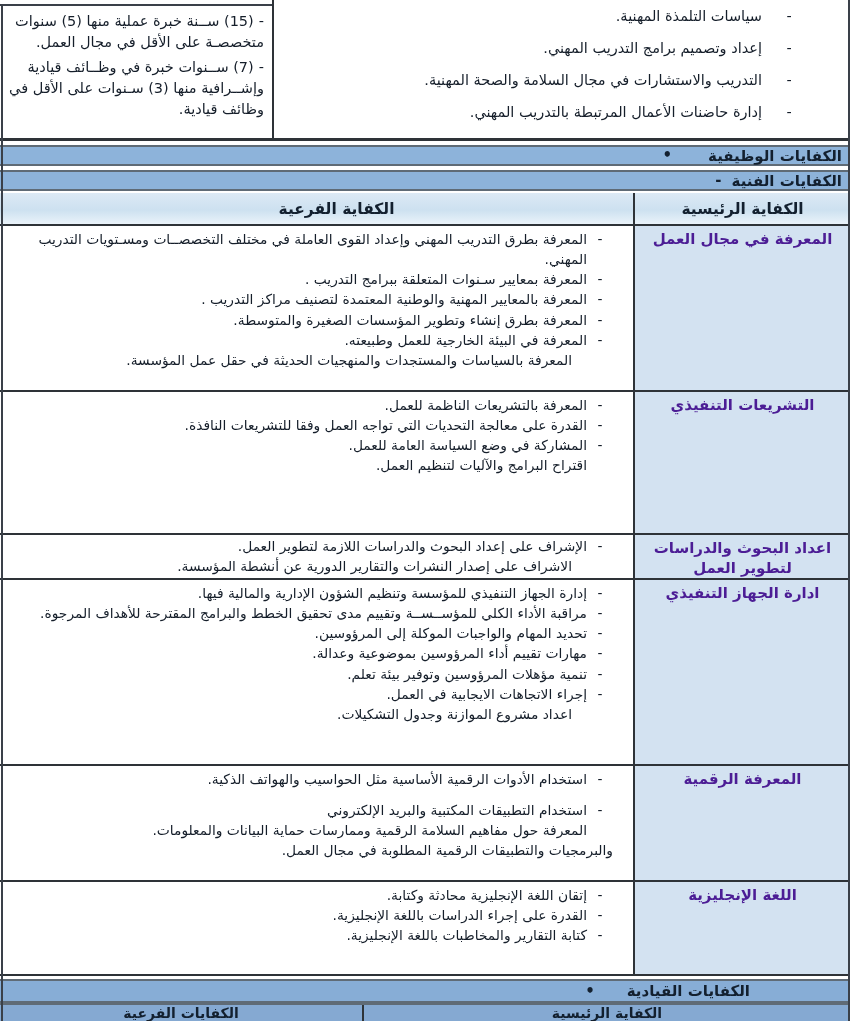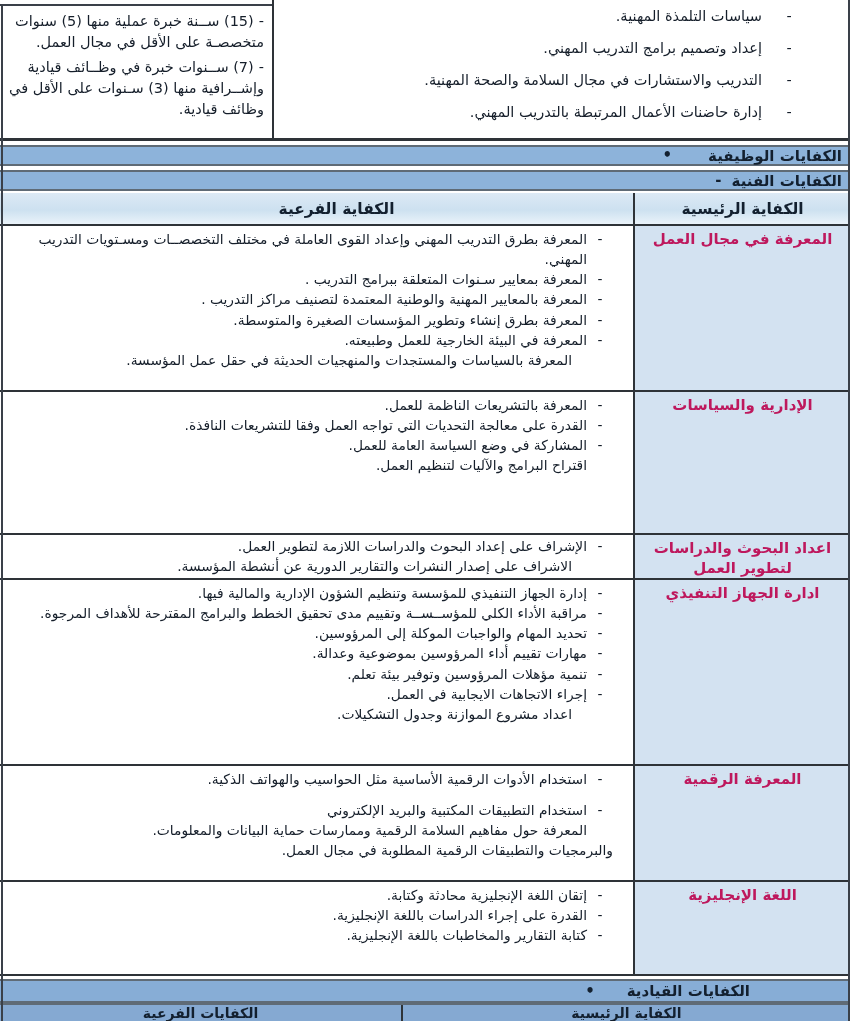--- a/index.html
+++ b/index.html
@@ -44,31 +44,31 @@
     padding-left:40px;direction:rtl;}
   .th-main{flex:1;box-sizing:border-box;border-left:2px solid #2e3338;display:flex;align-items:center;justify-content:center;direction:rtl;}
 
   
   .trow{display:flex;box-sizing:border-box;border-bottom:2px solid #2e3338;}
   .r1{height:166px;} .r2{height:143px;} .r3{height:45px;} .r4{height:186px;} .r5{height:116px;} .r6{height:94px;}
   .cell-sub{width:633px;box-sizing:border-box;direction:rtl;overflow:hidden;
     padding:3px 20px 0 8px;font-size:13.8px;line-height:1.46;}
   .r3 .cell-sub{padding-top:2px;line-height:1.42;}
   .cell-main{flex:1;box-sizing:border-box;border-left:2px solid #2e3338;background:#d3e2f1;overflow:hidden;
-    direction:rtl;text-align:center;font-weight:bold;font-size:15px;line-height:1.3;padding:4px 4px 0 4px;white-space:pre-line;color:#be185d;}
+    direction:rtl;text-align:center;font-weight:bold;font-size:15px;line-height:1.3;padding:4px 4px 0 4px;white-space:pre-line;color:#4c1d95;}
   .item{display:flex;}
   .dash{flex:0 0 26px;text-align:center;unicode-bidi:isolate;}
   .txt{flex:1;padding-left:4px;}
   .item.deep{padding-right:15px;justify-content:center;}
   .item.sp{margin-top:11px;}
 
   
   .bhead{display:flex;height:18px;box-sizing:border-box;background:#85a9d2;
     border-top:2px solid #5f6b76;font-weight:bold;font-size:14px;color:#13202f;}
-  .bh-sub{width:401px;box-sizing:border-box;display:flex;align-items:flex-start;justify-content:center;
+  .bh-sub{width:362px;box-sizing:border-box;display:flex;align-items:flex-start;justify-content:center;
     direction:rtl;line-height:1.25;}
   .bh-main{flex:1;box-sizing:border-box;border-left:2px solid #2e3338;display:flex;align-items:flex-start;justify-content:center;direction:rtl;line-height:1.25;}
 </style>
 </head>
 <body>
 
 <div class="page">
 
   <div class="tt">
     <div class="tt-left">
@@ -152,21 +152,21 @@
         </div>
       <div class="item">
           <span class="dash">-</span>
           <span class="txt">المشاركة في وضع السياسة العامة للعمل.</span>
         </div>
       <div class="item">
           <span class="dash"></span>
           <span class="txt">اقتراح البرامج والآليات لتنظيم العمل.</span>
         </div>
     </div>
-    <div class="cell-main">الإدارية والسياسات</div>
+    <div class="cell-main">التشريعات التنفيذي</div>
   </div>
 
   <div class="trow r3">
     <div class="cell-sub">
       <div class="item">
           <span class="dash">-</span>
           <span class="txt">الإشراف على إعداد البحوث والدراسات اللازمة لتطوير العمل.</span>
         </div>
       <div class="item deep">
           <span class="dash"></span>

